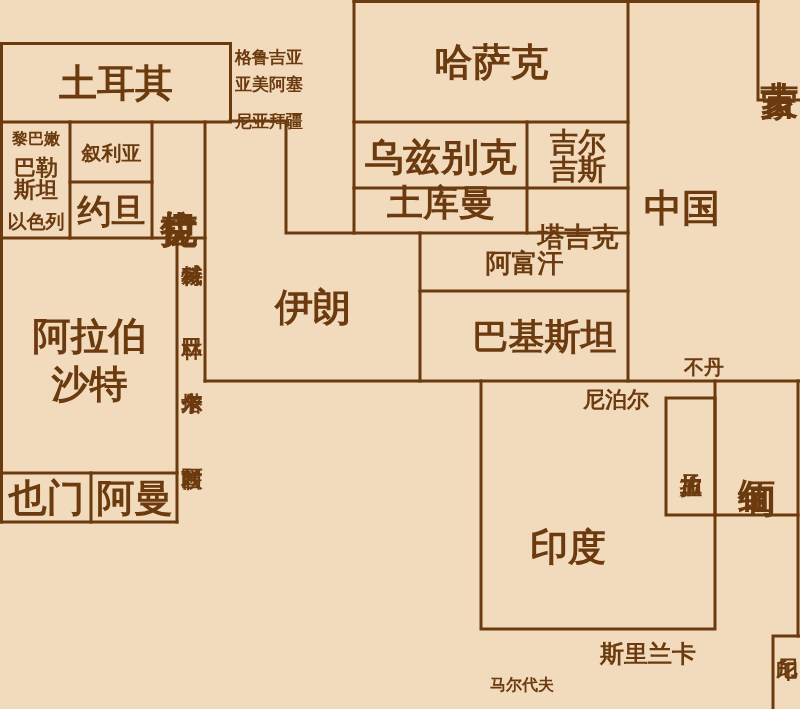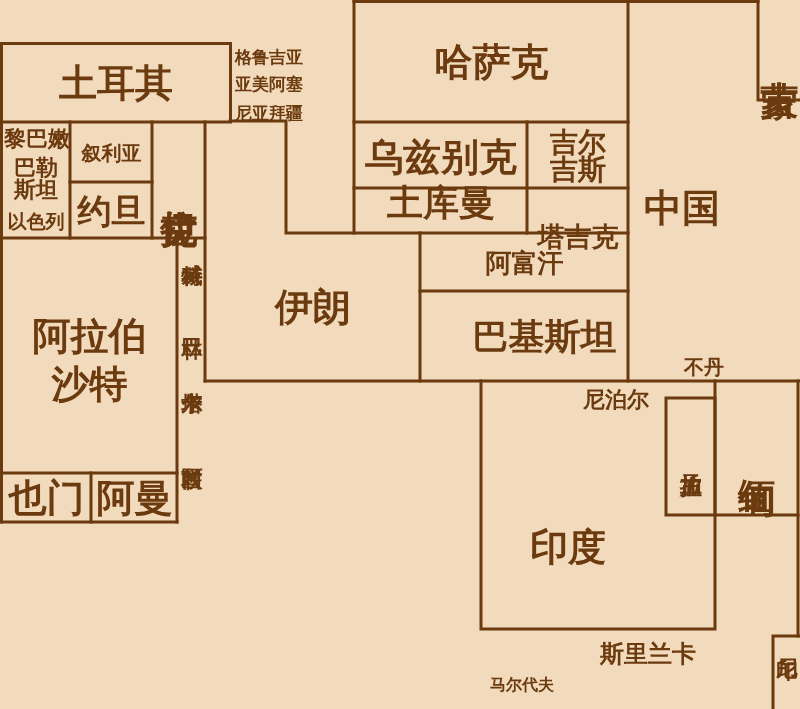--- a/index.html
+++ b/index.html
@@ -63,28 +63,28 @@
     <line x1="798" y1="381" x2="798" y2="636"></line>
 
     <polyline points="773,709 773,636 800,636"></polyline>
   </g>
 </svg>
 
 <div class="box" style="left:2px;top:44px;width:228px;height:78px;font-size:38px;">
   <span>土耳其</span>
 </div>
 <div class="lbl" style="left:235px;top:49px;font-size:17px;">格鲁吉亚</div>
-<div class="lbl" style="left:235px;top:76px;font-size:17px;display:grid;grid-template-columns:auto auto;row-gap:12px;">
+<div class="lbl" style="left:235px;top:76px;font-size:17px;display:grid;grid-template-columns:auto auto;row-gap:20px;">
   <span>亚美</span>
   <span>阿塞</span>
   <span>尼亚</span>
   <span>拜疆</span>
 </div>
 
-<div class="box" style="left:2px;top:126px;width:68px;height:26px;font-size:22px;justify-content:flex-end;">
+<div class="box" style="left:2px;top:126px;width:68px;height:26px;font-size:16px;">
   <span>黎巴嫩</span>
 </div>
 <div class="box stack" style="left:2px;top:155px;width:68px;height:48px;font-size:22px;">
   <span>巴勒</span>
   <span>斯坦</span>
 </div>
 <div class="box" style="left:2px;top:207px;width:68px;height:28px;font-size:19px;">
   <span>以色列</span>
 </div>
 <div class="box" style="left:71px;top:123px;width:81px;height:59px;font-size:20px;">

